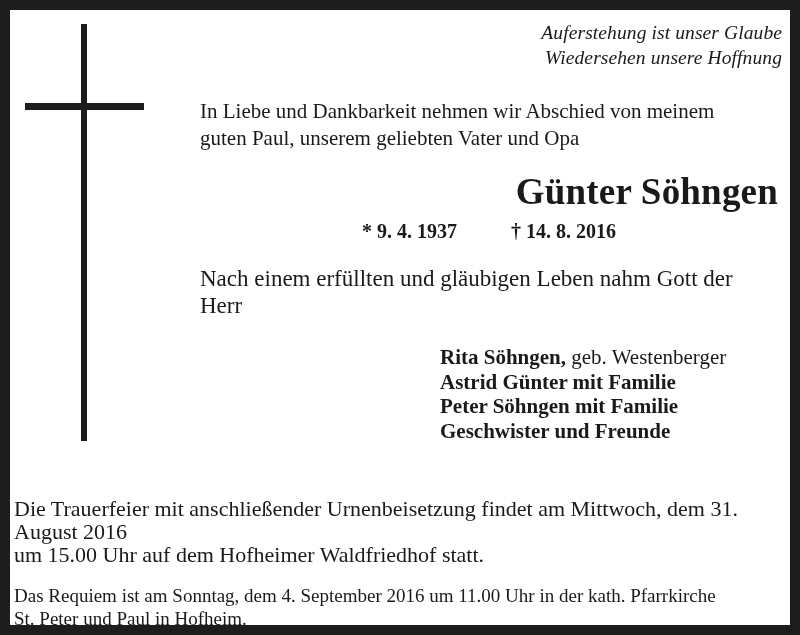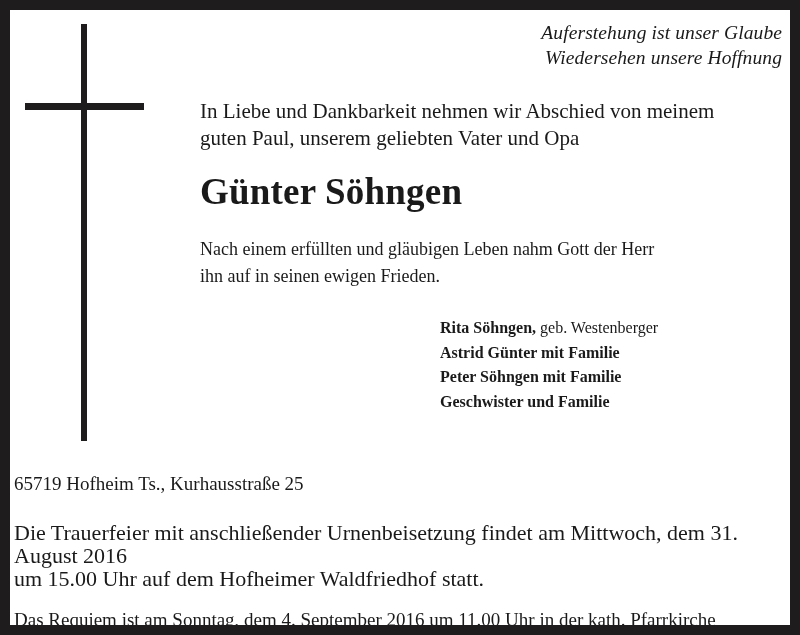--- a/index.html
+++ b/index.html
@@ -85,56 +85,56 @@
     margin-left: 10px;
   }
 
   .intro {
     font-size: 21px;
     line-height: 27px;
     margin: 0;
   }
 
   .name {
-    text-align: left;
+    text-align: right;
     font-weight: bold;
     font-size: 37px;
     line-height: 44px;
     margin: 18px 0 0 0;
     letter-spacing: 0.2px;
   }
 
   .dates {
     text-align: center;
     font-weight: bold;
     font-size: 20px;
     margin: 6px 0 0 0;
   }
   .dates .gap {
     display: inline-block;
     width: 44px;
   }
 
   .verse {
-    font-size: 18px;
+    font-size: 23px;
     line-height: 27px;
     margin: 22px 0 0 0;
   }
 
   .mourn-block {
     margin: 26px 0 0 0;
     padding-left: 240px;
   }
   .mourn-lead {
     font-size: 20px;
     line-height: 26px;
     margin: 0 0 8px 0;
   }
   .mourn-line {
-    font-size: 16px;
+    font-size: 21px;
     line-height: 24.5px;
     font-weight: bold;
     white-space: nowrap;
   }
   .mourn-line .regular {
     font-weight: normal;
   }
 
   
   .footer {
@@ -178,41 +178,46 @@
 
     <div class="body-col">
 
       <p class="intro">
         <span>In Liebe und Dankbarkeit nehmen wir Abschied von meinem</span><br>
         <span>guten Paul, unserem geliebten Vater und Opa</span>
       </p>
 
       <h1 class="name">Günter Söhngen</h1>
 
+      <p class="dates">
+        <span>*</span>
+        <span>9. 4. 1937</span>
+        <span class="gap"></span>
+        <span>†</span>
+        <span>14. 8. 2016</span>
+      </p>
 
       <p class="verse">
         <span>Nach einem erfüllten und gläubigen Leben nahm Gott der Herr</span><br>
-        <span>ihn auf in seinen ewigen Frieden.</span>
       </p>
 
       <div class="mourn-block">
 
         <div class="mourn-line">
           <span>Rita Söhngen,</span>
           <span class="regular">geb. Westenberger</span>
         </div>
         <div class="mourn-line">Astrid Günter mit Familie</div>
         <div class="mourn-line">Peter Söhngen mit Familie</div>
-        <div class="mourn-line">Geschwister und Familie</div>
+        <div class="mourn-line">Geschwister und Freunde</div>
       </div>
 
     </div>
 
     <div class="footer">
-      <p class="address">65719 Hofheim Ts., Kurhausstraße 25</p>
 
       <p class="service">
         <span>Die Trauerfeier mit anschließender Urnenbeisetzung findet am Mittwoch, dem 31. August 2016</span><br>
         <span>um 15.00 Uhr auf dem Hofheimer Waldfriedhof statt.</span>
       </p>
 
       <p class="requiem">
         <span>Das Requiem ist am Sonntag, dem 4. September 2016 um 11.00 Uhr in der kath. Pfarrkirche</span><br>
         <span>St. Peter und Paul in Hofheim.</span>
       </p>

